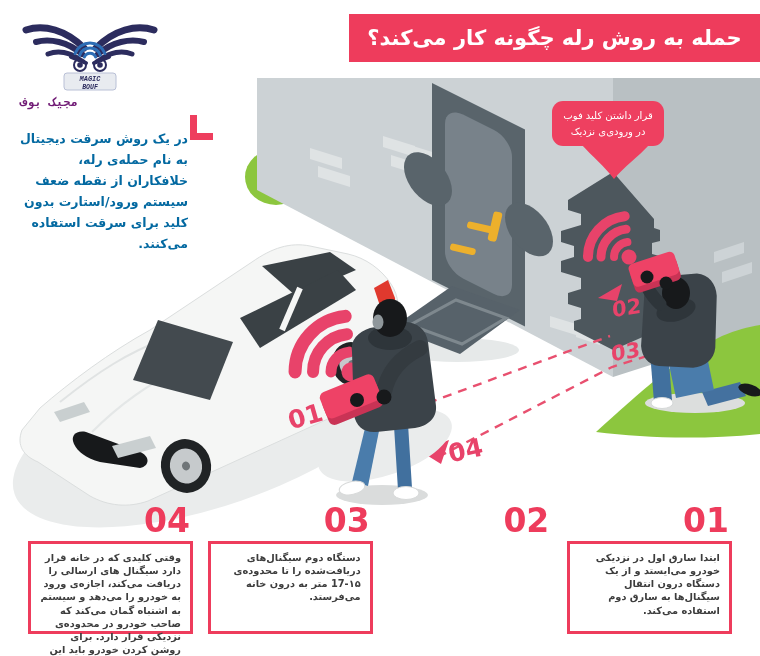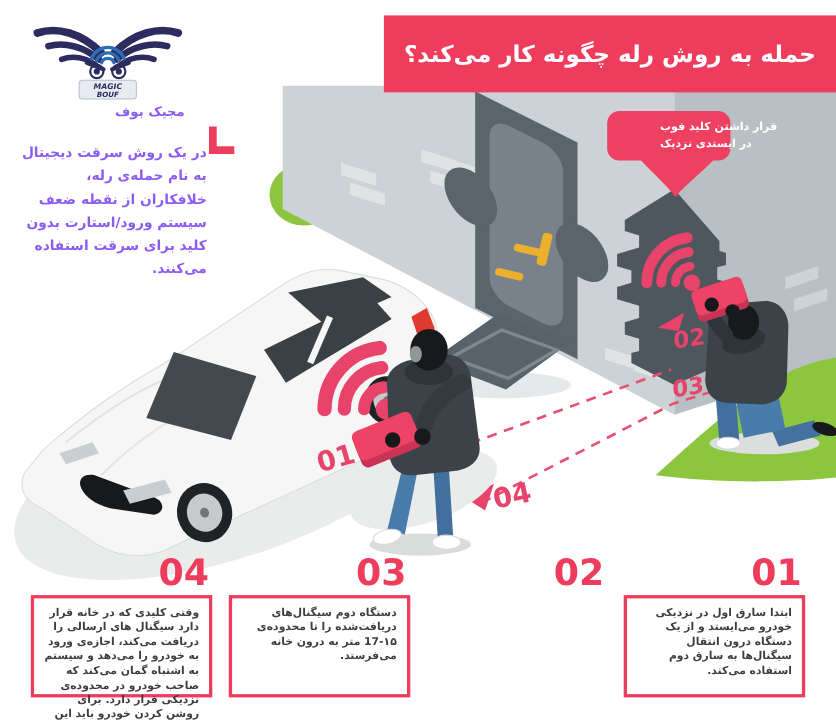--- a/index.html
+++ b/index.html
@@ -2,35 +2,35 @@
 <html lang="fa"><head>
 <meta charset="utf-8">
 <style>
   html,body{margin:0;padding:0;background:#fff;}
   .stage{position:relative;width:760px;height:656px;background:#ffffff;overflow:hidden;
          font-family:"DejaVu Sans",sans-serif;}
   .abs{position:absolute;}
   svg.scene{position:absolute;left:0;top:0;z-index:1;}
   .overlay{z-index:2;}
   
-  .banner{left:349px;top:14px;width:411px;height:70px;background:#ee3c5c;color:#fff;
+  .banner{left:349px;top:14px;width:411px;height:48px;background:#ee3c5c;color:#fff;
           display:flex;align-items:center;justify-content:center;direction:rtl;
           font-size:21px;font-weight:bold;}
   
-  .logo{left:20px;top:12px;width:148px;text-align:right;}
-  .logo-fa{margin-top:-2px;font-size:12px;font-weight:bold;color:#8b5cf6;direction:rtl;}
-  
-  .intro{left:14px;top:128px;width:174px;direction:rtl;text-align:right;color:#8b5cf6;
+  .logo{left:20px;top:12px;width:148px;text-align:left;font-family:Liberation Mono, monospace;}
+  .logo-fa{margin-top:-2px;font-size:12px;font-weight:bold;color:#701a75;direction:rtl;}
+  
+  .intro{left:14px;top:128px;width:174px;direction:rtl;text-align:right;color:#0369a1;
          font-size:12.5px;font-weight:bold;line-height:1.68;}
   .lmark{left:190px;top:115px;width:16px;height:18px;border-left:7px solid #ee3e5e;
          border-bottom:7px solid #ee3e5e;}
   
   .callout-text{left:552px;top:101px;width:112px;height:45px;display:flex;flex-direction:column;
-         align-items:flex-end;justify-content:center;color:#fff;font-size:10px;font-weight:bold;
-         direction:rtl;line-height:1.55;text-align:center;margin-left:48px;}
+         align-items:center;justify-content:center;color:#fff;font-size:10px;font-weight:normal;
+         direction:rtl;line-height:1.55;text-align:center;}
   
   .slabel{color:#e8436a;font-weight:bold;font-family:"DejaVu Sans",sans-serif;}
   .s1{left:288px;top:402px;font-size:25px;transform:rotate(-16deg);}
   .s2{left:612px;top:296px;font-size:21px;transform:rotate(-9deg) skewX(-6deg);}
   .s3{left:611px;top:340px;font-size:21px;transform:rotate(-9deg) skewX(-6deg);}
   .s4{left:448px;top:436px;font-size:25px;transform:rotate(-12deg);}
   
   .steps-row{left:28px;top:501px;width:704px;display:flex;justify-content:space-between;}
   .step-col{width:165px;}
   .step-num{height:40px;font-size:33px;font-weight:bold;color:#ee3c5c;text-align:right;
@@ -222,21 +222,21 @@
 
   <div class="abs banner overlay">
     <span>حمله به روش رله چگونه کار می‌کند؟</span>
   </div>
 
   <div class="abs lmark overlay"></div>
   <div class="abs intro overlay">در یک روش سرقت دیجیتال به نام حمله‌ی رله، خلافکاران از نقطه ضعف سیستم ورود/استارت بدون کلید برای سرقت استفاده می‌کنند.</div>
 
   <div class="abs callout-text overlay">
     <div>قرار داشتن کلید فوب</div>
-    <div>در ایستد‌ی نزدیک</div>
+    <div>در ورودی‌ی نزدیک</div>
   </div>
 
   <div class="abs overlay slabel s1">01</div>
   <div class="abs overlay slabel s2">02</div>
   <div class="abs overlay slabel s3">03</div>
   <div class="abs overlay slabel s4">04</div>
 
   <div class="abs steps-row overlay">
     <div class="step-col">
       <div class="step-num">04</div>

